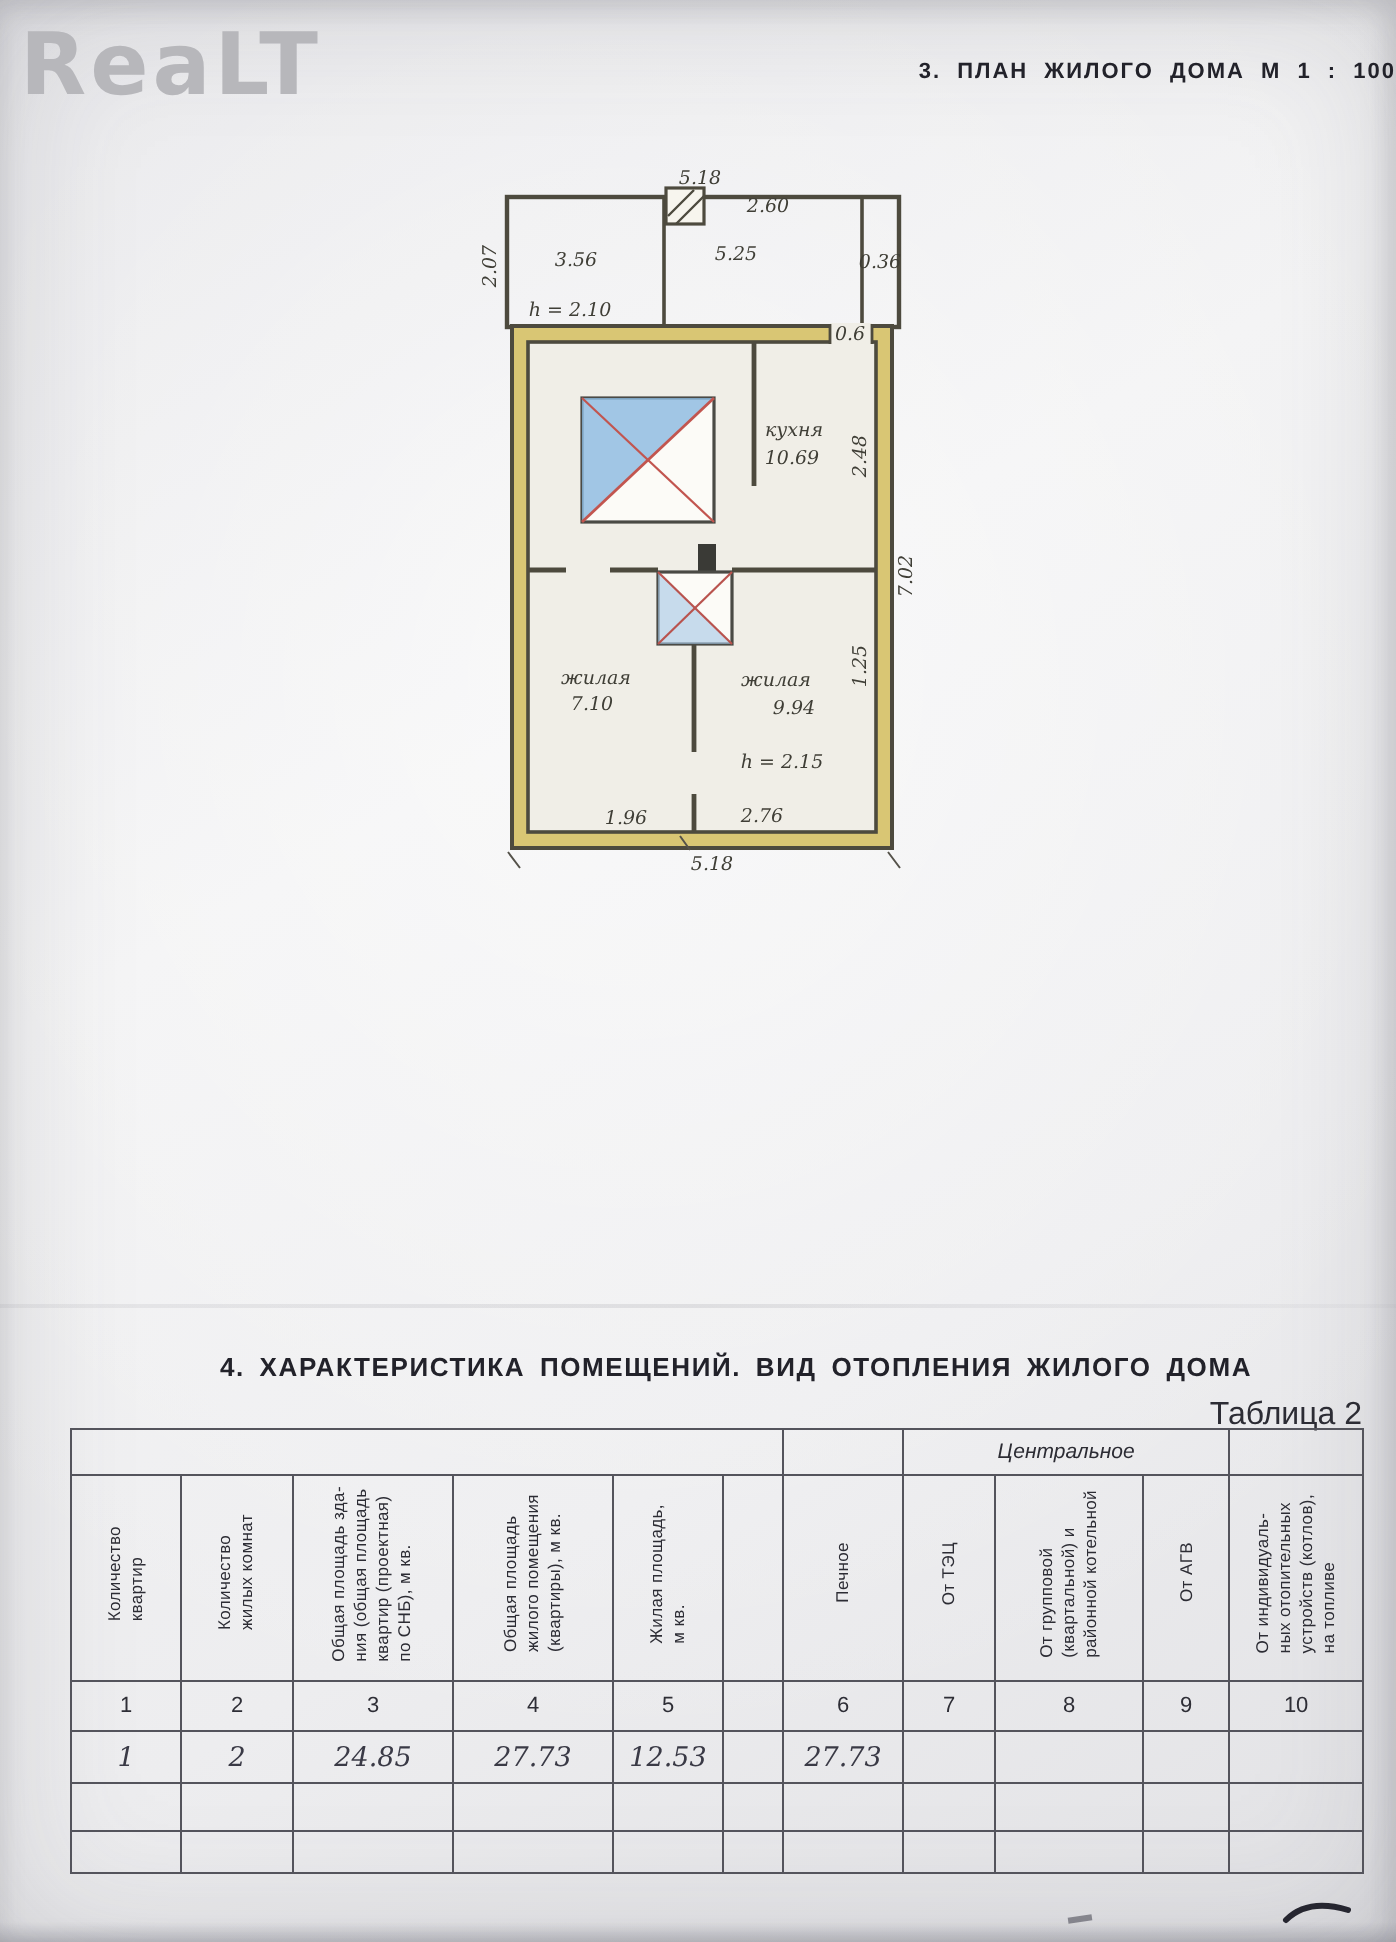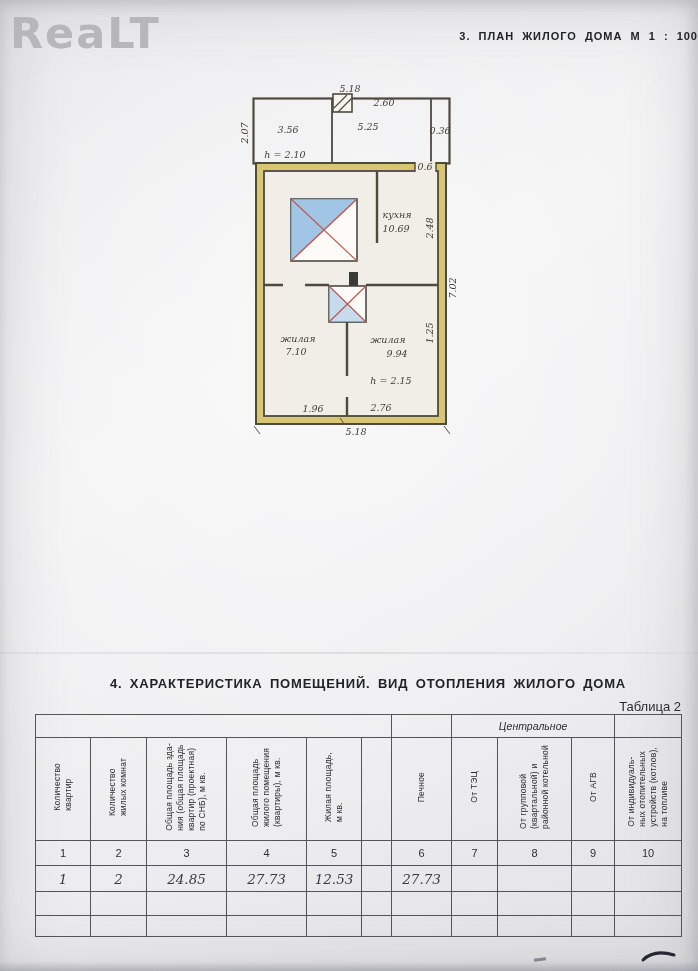--- a/index.html
+++ b/index.html
@@ -22,21 +22,21 @@
   }
   .plan-title{
     position:absolute;left:0;right:0;top:30px;text-align:right;margin-left:28px;
     font-size:11px;font-weight:bold;color:#22222a;letter-spacing:1px;word-spacing:4px;
   }
   .sec4-title{
     position:absolute;left:0;right:0;top:676px;text-align:center;margin-left:38px;
     font-size:13px;font-weight:bold;color:#22222a;letter-spacing:.8px;word-spacing:3px;
   }
   .table-label{
-    position:absolute;top:699px;right:17px;font-size:13px;color:#2c2c34;
+    position:absolute;top:699px;right:17px;font-size:16px;color:#2c2c34;
   }
   table.t{
     position:absolute;left:35px;top:714px;width:646px;
     border-collapse:collapse;table-layout:fixed;
   }
   table.t td{border:1px solid #54545c;padding:0 2px;overflow:hidden;}
   td.ghost{border:none;background:transparent;}
   tr.grp td{height:22px;font-style:italic;}
   td.gh{font-size:10.5px;text-align:center;vertical-align:middle;color:#2c2c34;}
   tr.hdr td{height:102px;text-align:center;vertical-align:middle;}

